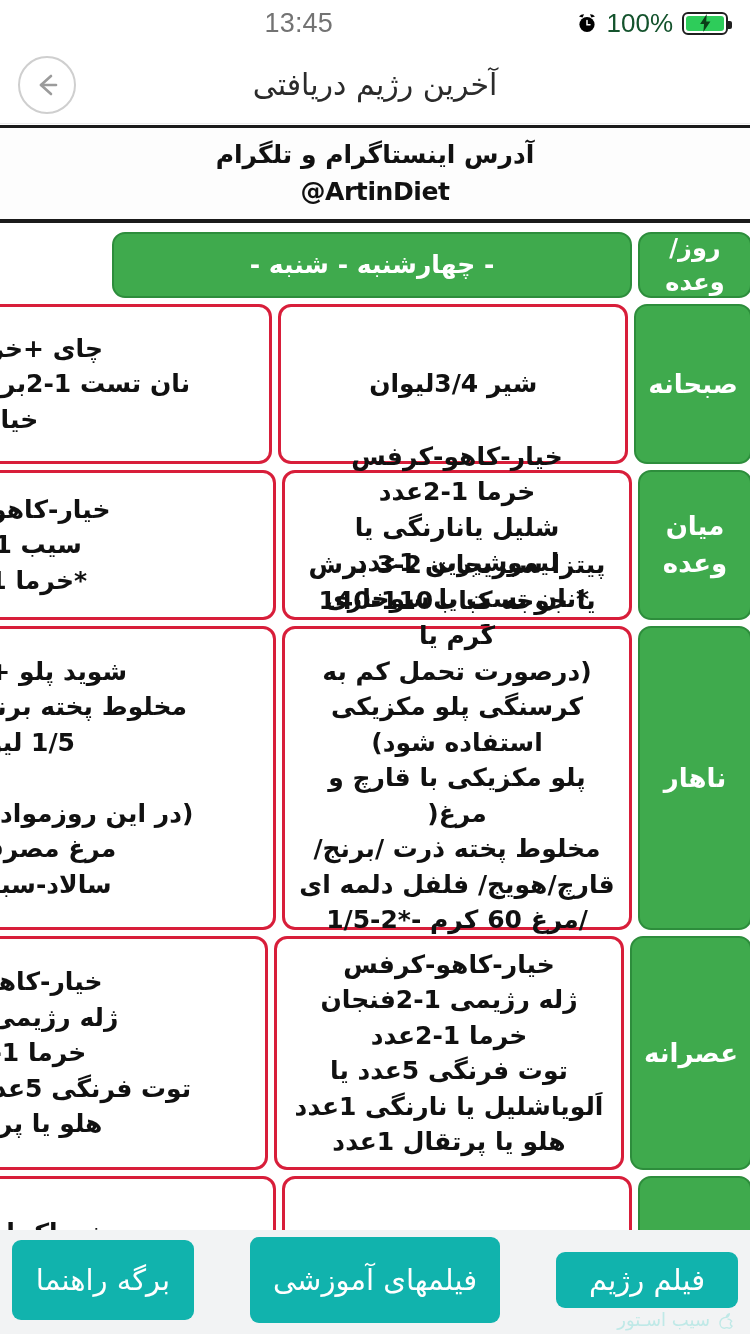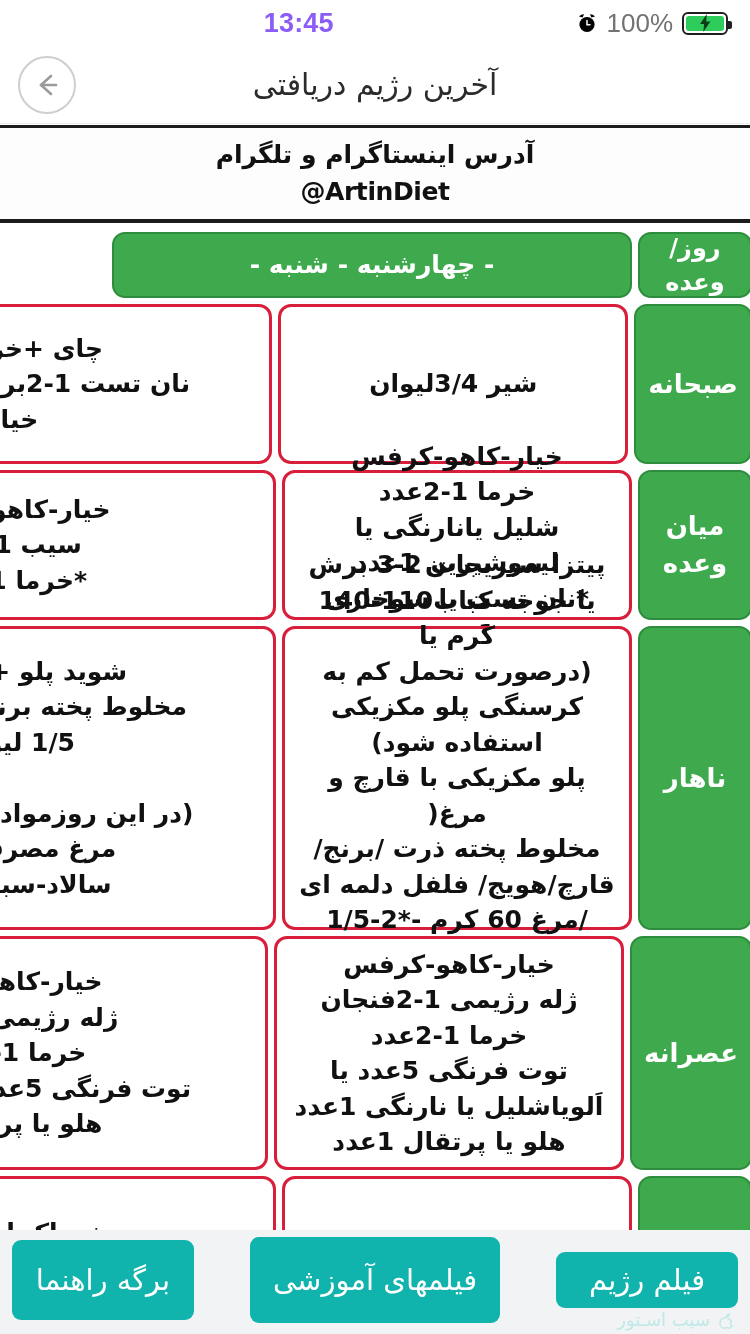--- a/index.html
+++ b/index.html
@@ -14,25 +14,25 @@
 
   
   .statusbar{
     position:absolute; top:0; left:0; width:750px; height:46px;
     background:#ffffff; display:flex; align-items:center;
     padding:0 22px; direction:ltr;
   }
   .sb-left{ display:flex; align-items:center; gap:9px; flex:0 0 auto; }
   .sb-center{ flex:1; text-align:center; }
   .sb-right{ display:flex; align-items:center; gap:9px; flex:0 0 auto; }
-  .sb-time{ font-size:27px; font-weight:700; color:#8b5cf6; letter-spacing:.2px;
+  .sb-time{ font-size:27px; font-weight:400; color:#737373; letter-spacing:.2px;
             font-family:"Liberation Sans",sans-serif; }
   .sb-carrier{ font-size:26px; font-weight:400; color:#000;
             font-family:"Liberation Sans",sans-serif; }
-  .sb-pct{ font-size:26px; font-weight:400; color:#737373;
+  .sb-pct{ font-size:26px; font-weight:400; color:#14532d;
             font-family:"Liberation Sans",sans-serif; }
   .signal{ display:flex; align-items:flex-end; gap:3px; height:20px; }
   .signal i{ display:block; width:5px; background:#000; border-radius:1px; }
   .signal i:nth-child(1){ height:7px; }
   .signal i:nth-child(2){ height:11px; }
   .signal i:nth-child(3){ height:15px; background:#b9b9b9; }
   .signal i:nth-child(4){ height:19px; background:#b9b9b9; }
   .wifi{ width:26px; height:20px; position:relative; }
   .alarm{ width:22px; height:22px; }
   .batt{ width:46px; height:23px; border:2.5px solid #1f1f1f; border-radius:6px;

